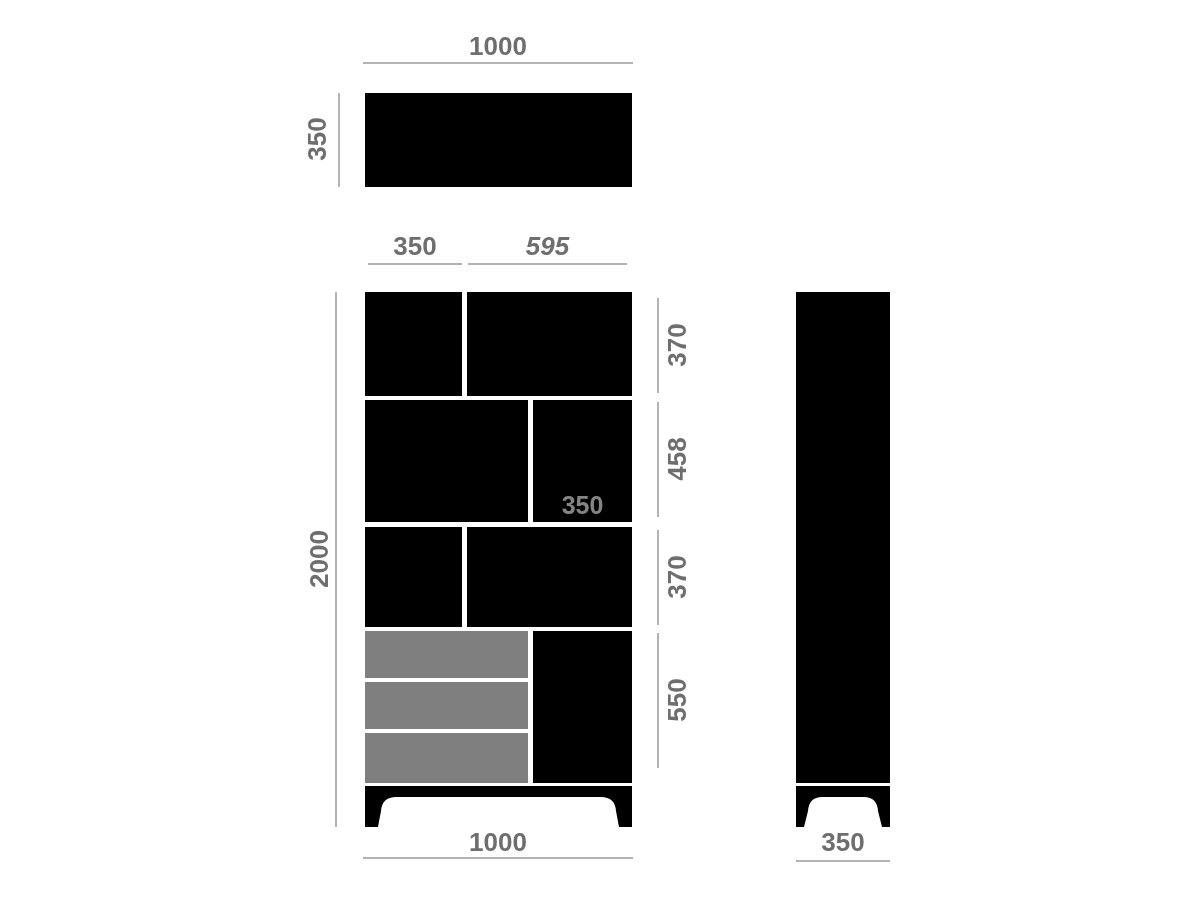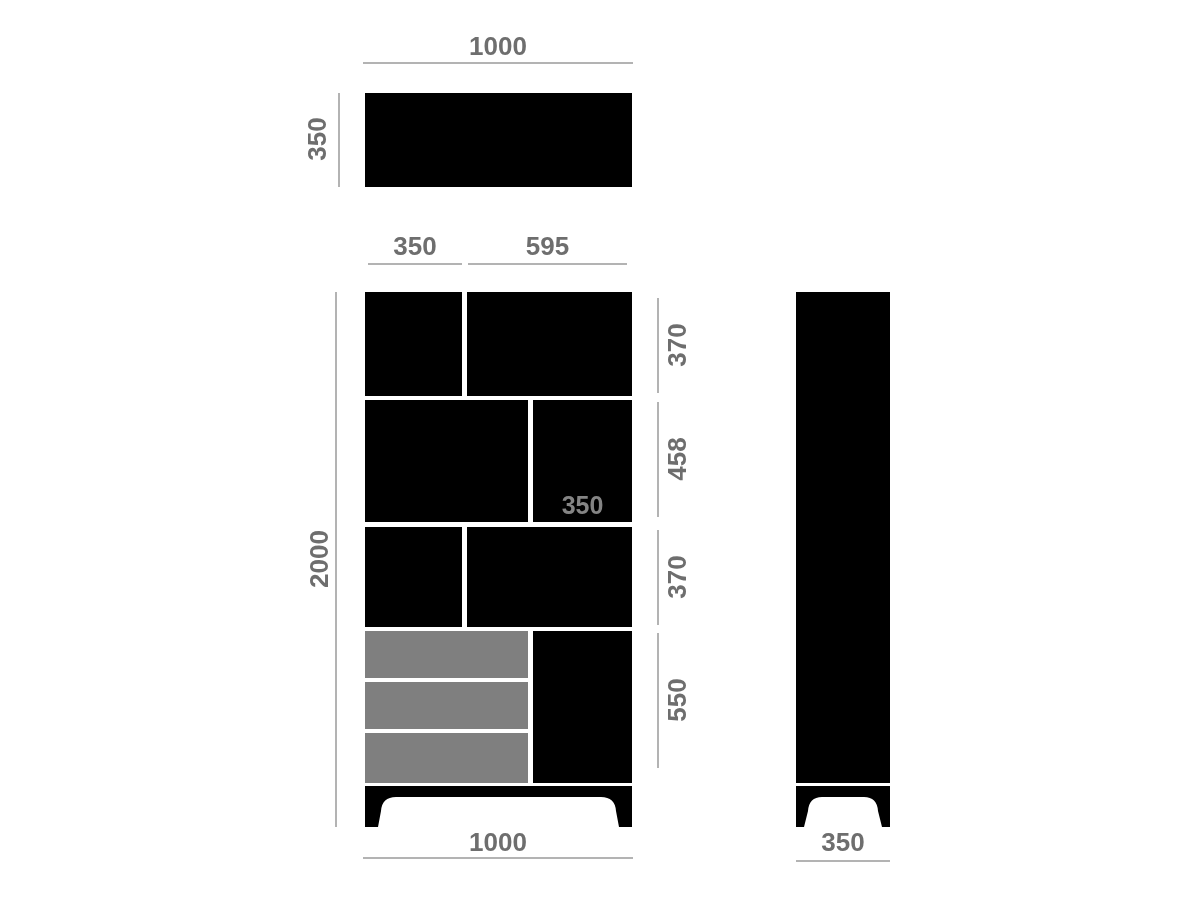--- a/index.html
+++ b/index.html
@@ -46,21 +46,21 @@
     <div class="dim-line-h" style="left:363px;top:62px;width:270px;"></div>
     <div class="dim-label dim-label-v" style="left:267px;top:125px;width:100px;">350</div>
     <div class="dim-line-v" style="left:338px;top:93px;height:94px;"></div>
     <div class="blk" style="left:365px;top:93px;width:267px;height:94px;"></div>
   </div>
 
   <div>
 
     <div class="dim-label" style="left:368px;top:232px;width:94px;">350</div>
     <div class="dim-line-h" style="left:368px;top:263px;width:94px;"></div>
-    <div class="dim-label" style="left:468px;top:232px;width:159px;">595</div>
+    <div class="dim-label" style="left:468px;top:232px;width:159px;font-style:italic;">595</div>
     <div class="dim-line-h" style="left:468px;top:263px;width:159px;"></div>
 
     <div class="dim-label dim-label-v" style="left:259px;top:545px;width:120px;">2000</div>
     <div class="dim-line-v" style="left:335px;top:292px;height:535px;"></div>
 
     <div class="blk" style="left:365px;top:292px;width:97px;height:104px;"></div>
     <div class="blk" style="left:467px;top:292px;width:165px;height:104px;"></div>
 
     <div class="blk" style="left:365px;top:400px;width:163px;height:122px;"></div>
     <div class="blk" style="left:533px;top:400px;width:99px;height:122px;">

